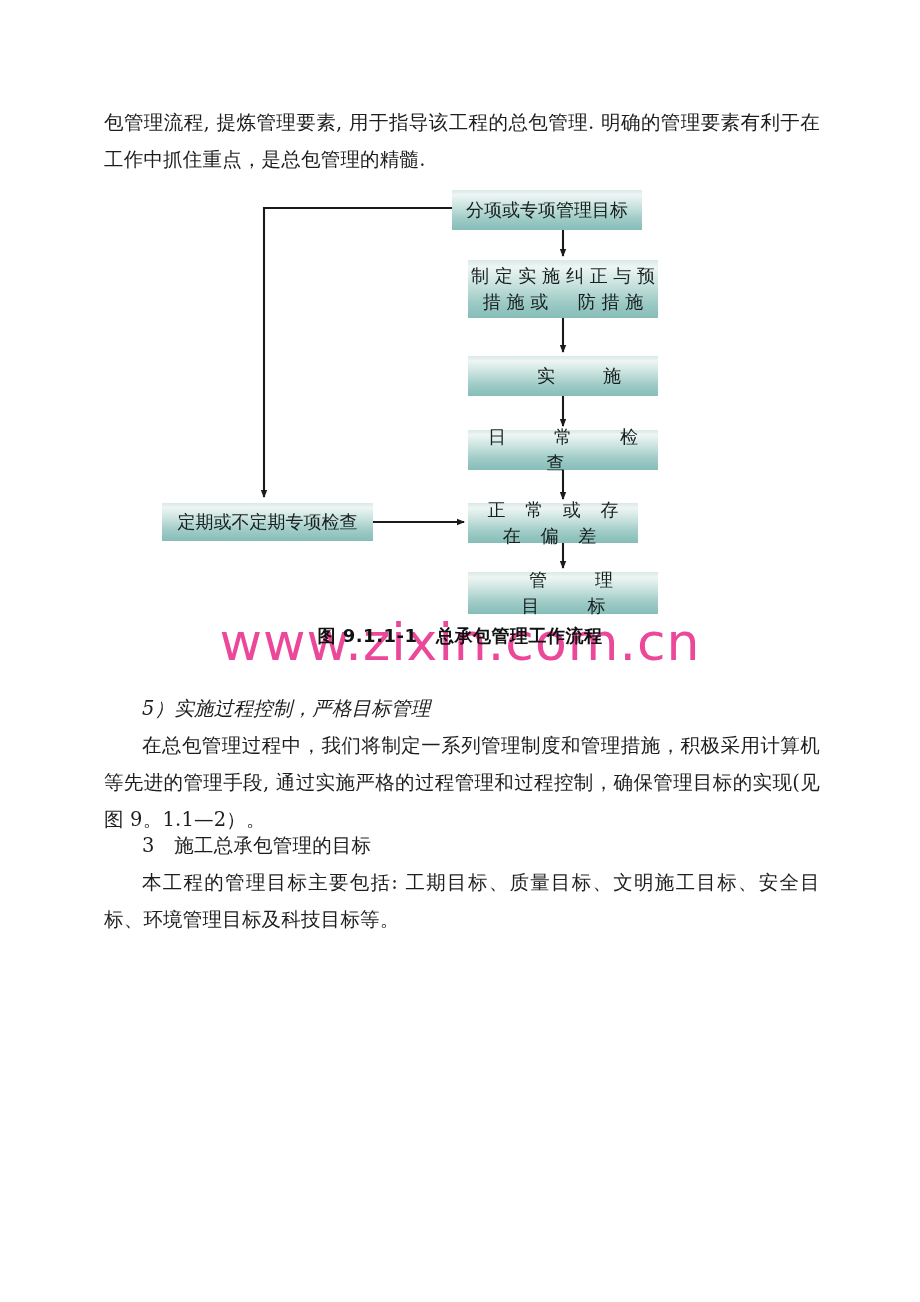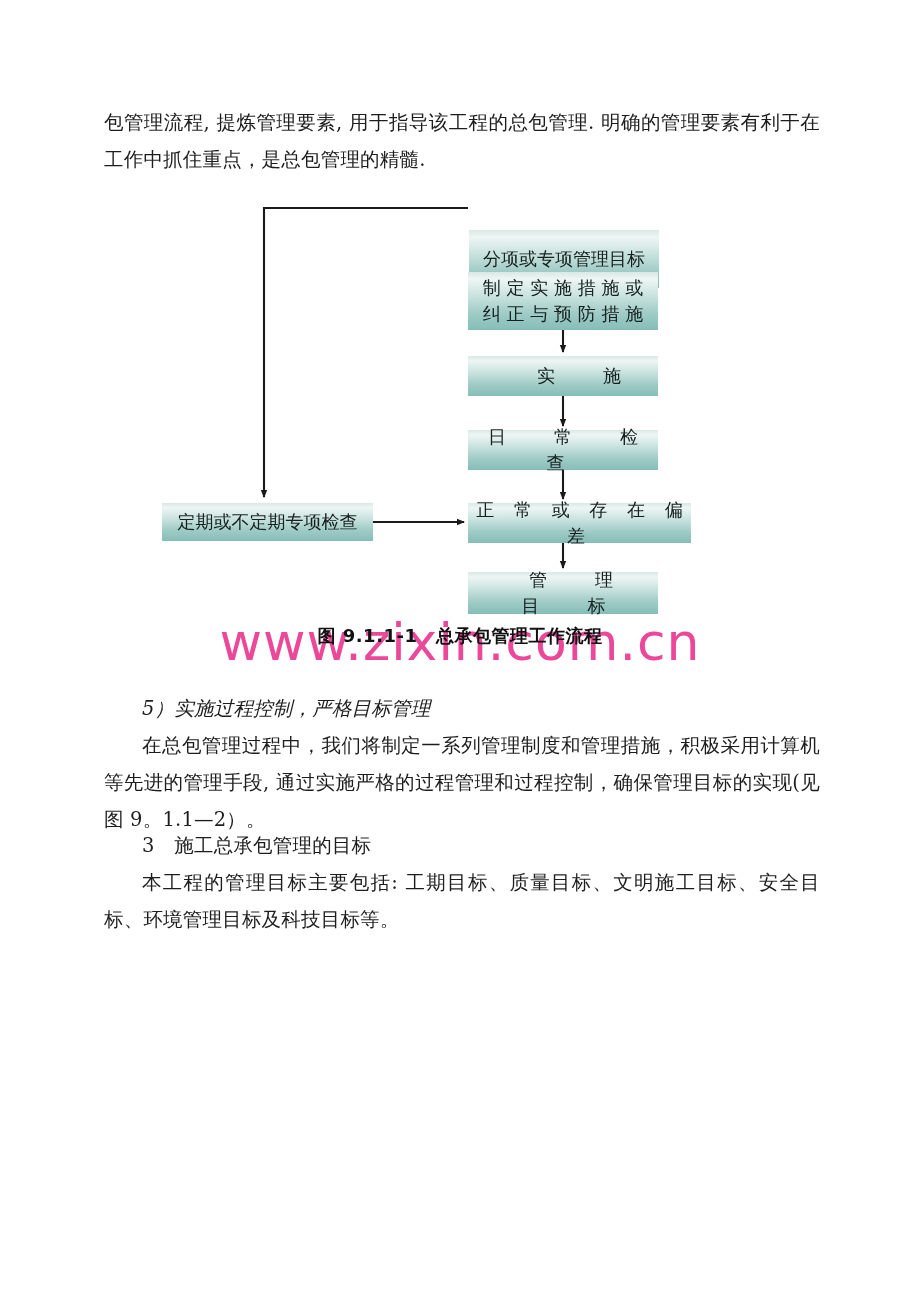--- a/index.html
+++ b/index.html
@@ -66,26 +66,26 @@
     justify-content: center;
     text-align: center;
     font-size: 18px;
     line-height: 26px;
     box-sizing: border-box;
   }
   .node span { display: block; }
   .sp { letter-spacing: 7px; text-indent: 7px; }
   .sp-wide { letter-spacing: 15px; text-indent: 15px; }
 
-  .n-goal    { left: 469px; top: 190px;  width: 190px; height: 58px; margin-top: 40px; }
-  .n-measure { left: 468px; top: 272px;  width: 190px; height: 58px;
-               flex-direction: column; }
+  .n-goal    { left: 452px; top: 190px;  width: 190px; height: 40px; }
+  .n-measure { left: 468px; top: 260px;  width: 190px; height: 58px;
+               }
   .n-impl    { left: 468px; top: 356px;  width: 190px; height: 40px; padding-left: 32px; }
   .n-daily   { left: 468px; top: 430px;  width: 190px; height: 40px; }
-  .n-dev     { left: 468px; top: 503px;  width: 223px; height: 40px; }
+  .n-dev     { left: 468px; top: 503px;  width: 170px; height: 40px; }
   .n-target  { left: 468px; top: 572px;  width: 190px; height: 42px; padding-left: 16px; }
   .n-check   { left: 162px; top: 503px;  width: 211px; height: 38px; align-items: center; }
 
   
   .connectors {
     position: absolute;
     left: 0; top: 0;
     width: 920px; height: 680px;
     pointer-events: none;
   }

